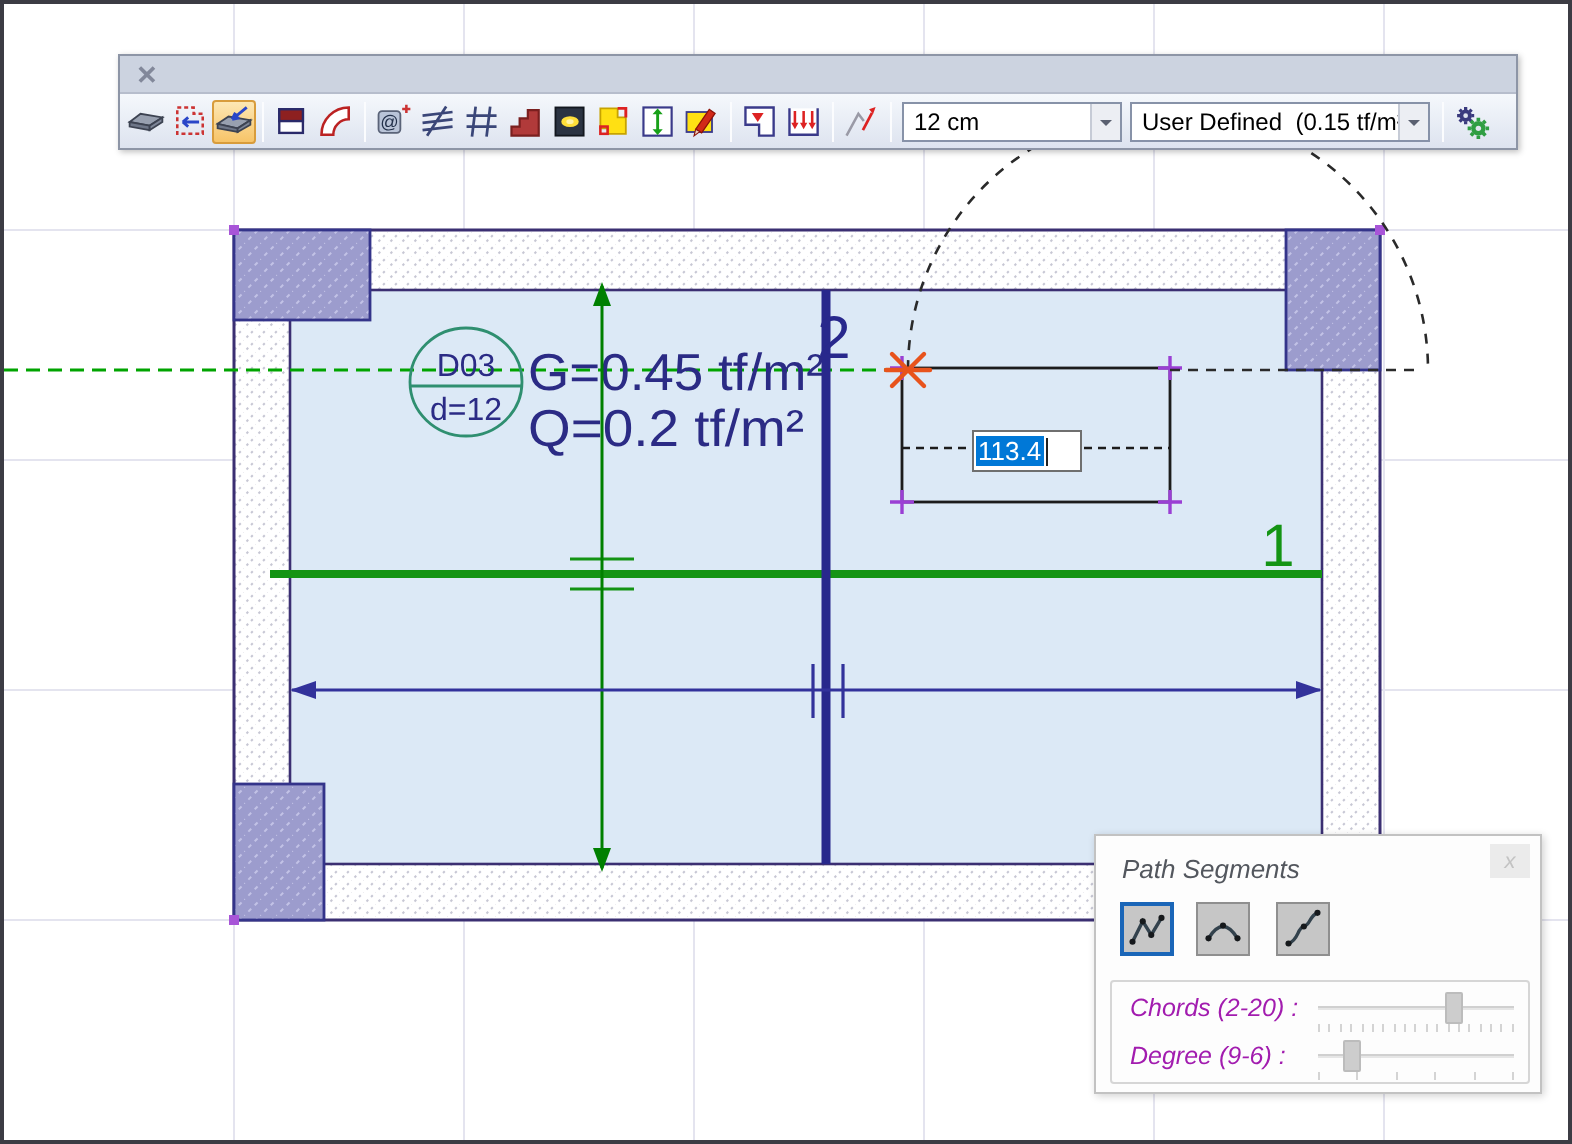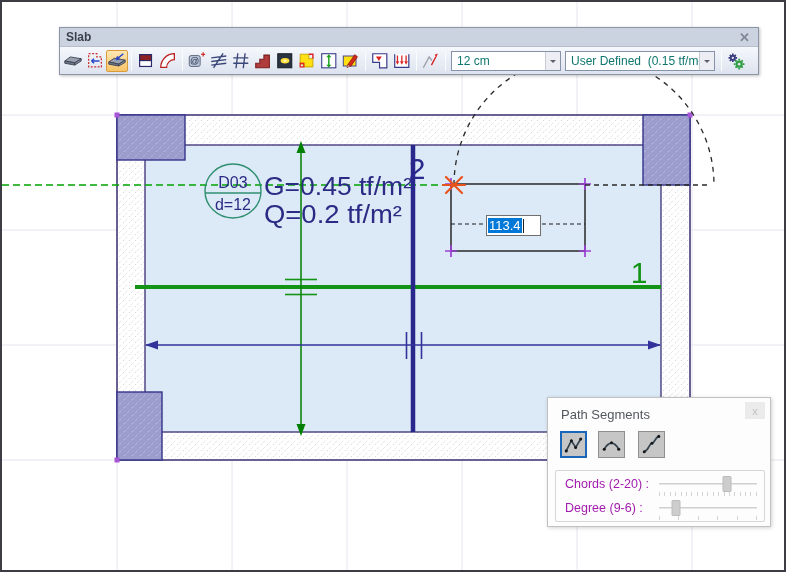--- a/index.html
+++ b/index.html
@@ -30,21 +30,21 @@
   .tb-btn {
     width:22px; height:22px; flex:0 0 22px; display:flex; align-items:center; justify-content:center;
     border:1px solid transparent; border-radius:2px;
   }
   .tb-btn.active {
     background:linear-gradient(#fde7b4,#f7c468); border:1px solid #d89c3c;
   }
   .tb-sep { width:1px; height:20px; background:#a9b1c0; border-right:1px solid #fbfcfe; margin:0 3px; flex:0 0 auto; }
   .tb-dd {
     height:20px; background:#fff; border:1px solid #8792a8; display:flex; align-items:center;
-    font-size:12px; color:#0f766e; flex:0 0 auto;
+    font-size:12px; color:#000000; flex:0 0 auto;
   }
   .tb-dd .dd-text { flex:1; padding:0 5px; white-space:pre; overflow:hidden; }
   .dd-arrow {
     width:15px; height:18px; background:#eceef3; border-left:1px solid #c6cbd6;
     display:flex; align-items:center; justify-content:center;
   }
   .dd-arrow::after { content:""; border:3.5px solid transparent; border-top-color:#5a6070; margin-top:4px; }
   .dd1 { width:110px; margin-left:2px; }
   .dd2 { width:150px; margin-left:4px; }
 
@@ -52,22 +52,22 @@
   .edit-box {
     position:absolute; left:484px; top:213px; width:55px; height:21px;
     background:#fff; border:1px solid #6f6f6f; display:flex; align-items:center;
     padding-left:1px; font-size:13px;
   }
   .edit-box .sel { background:#0078d7; color:#fff; padding:0 1px; }
   .edit-box .caret { width:1px; height:14px; background:#222; margin-left:1px; }
 
   
   .panel {
-    position:absolute; left:545px; top:395px; width:224px; height:130px;
-    background:#fdfdfd; border:1px solid #c2c2c2; box-shadow:1px 1px 4px rgba(0,0,0,.18);
+    position:absolute; left:545px; top:415px; width:224px; height:130px;
+    background:#fdfdfd; border:1px solid #c2c2c2; box-shadow:1px 1px 4px rgba(0,0,0,.18);font-style:italic;
   }
   .p-title { position:absolute; left:13px; top:9px; font-size:13px; color:#53575e; }
   .p-close {
     position:absolute; right:5px; top:4px; width:20px; height:17px; background:#ebebeb;
     color:#c3c3c3; font-size:11px; display:flex; align-items:center; justify-content:center;
   }
   .seg-btn {
     position:absolute; top:33px; width:27px; height:27px; background:#c6c6c6;
     border:1px solid #8f8f8f; display:flex; align-items:center; justify-content:center;
   }
@@ -195,21 +195,20 @@
 
   
   <div class="edit-box">
     <span class="sel">113.4</span>
     <span class="caret"></span>
   </div>
 
   
   <div class="toolbar">
     <div class="tb-title">
-      <span class="ttl">Slab</span>
       <span class="tb-close">✕</span>
     </div>
     <div class="tb-row">
 
       <div class="tb-btn">
           <svg width="20" height="20" viewBox="0 0 22 22">
         <path d="M2,11 L8,6.5 L20,8.5 L13,13 Z" fill="#98a0b0" stroke="#3d4352" stroke-width="1"></path>
         <path d="M2,11 V13.5 L13,15.5 V13 Z" fill="#6e7688" stroke="#3d4352" stroke-width="1"></path>
         <path d="M13,13 V15.5 L20,11 V8.5 Z" fill="#7e8698" stroke="#3d4352" stroke-width="1"></path>
           </svg>

